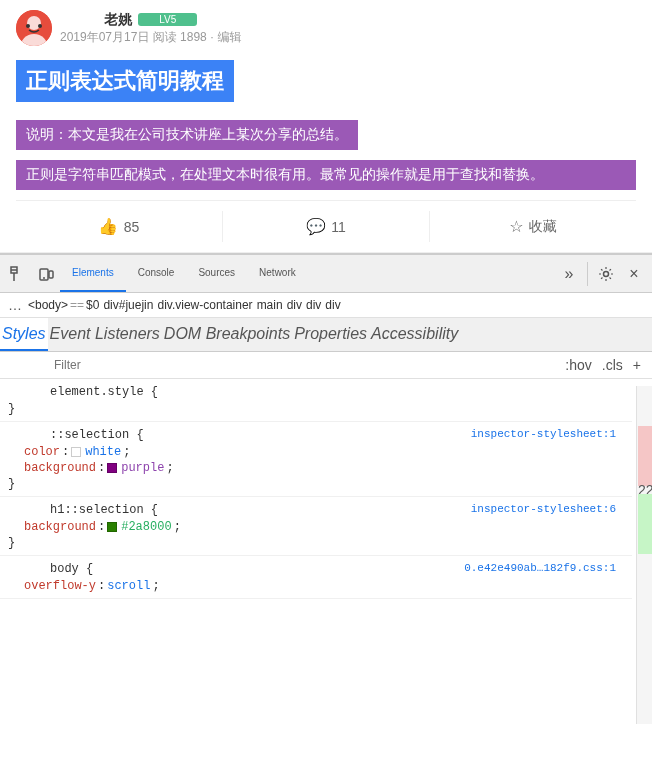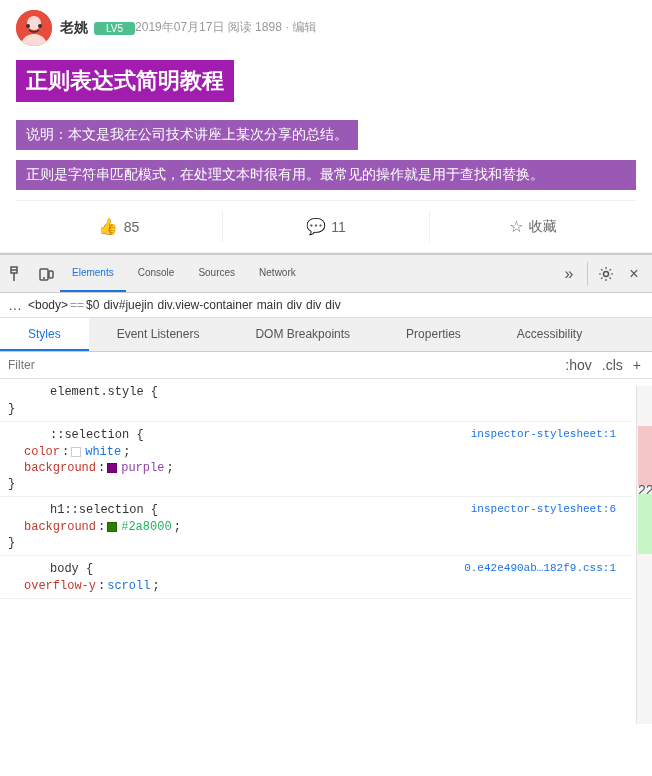--- a/index.html
+++ b/index.html
@@ -25,50 +25,51 @@
       border-radius: 50%;
       background: #e74c3c;
       display: flex;
       align-items: center;
       justify-content: center;
       overflow: hidden;
     }
 
     .author-info {
       display: flex;
-      flex-direction: row;
+      flex-direction: column;
+      align-items: center;
     }
 
     .author-name-row {
       display: flex;
       align-items: center;
       gap: 6px;
     }
 
     .author-name {
       font-size: 14px;
       font-weight: bold;
       color: #333;
     }
 
     .level-badge {
       background: #4fc08d;
       color: white;
       font-size: 10px;
-      padding: 1px 12px;
+      padding: 1px 21px;
       border-radius: 3px;
     }
 
     .author-meta {
       font-size: 12px;
       color: #999;
     }
 
     .article-title {
-      background: #a21caf;
+      background: #3b82f6;
       color: white;
       font-size: 22px;
       font-weight: bold;
       padding: 6px 10px;
       display: inline-block;
       margin: 10px 0;
     }
 
     .article-note {
       background: #9b59b6;
@@ -223,30 +224,31 @@
     .sub-tabs {
       display: flex;
       align-items: center;
       background: #f0f0f0;
       border-bottom: 1px solid #ccc;
       height: 34px;
       overflow-x: auto;
     }
 
     .sub-tab {
-      padding: 0 28px;
+      padding: 0 2px;
       height: 100%;
       display: flex;
       align-items: center;
-      font-size: 12px;
+      font-size: 16px;
       color: #555;
       cursor: pointer;
       border-bottom: 2px solid transparent;
       white-space: nowrap;
       flex-shrink: 0;
+      font-style: italic;
     }
 
     .sub-tab.active {
       color: #1a73e8;
       border-bottom: 2px solid #1a73e8;
       background: #fff;
     }
 
     
     .styles-panel {
@@ -266,20 +268,21 @@
       background: #fff;
     }
 
     .filter-input {
       flex: 1;
       border: none;
       outline: none;
       font-size: 12px;
       color: #333;
       font-family: inherit;
+      margin-left: 46px;
     }
 
     .filter-buttons {
       display: flex;
       gap: 4px;
       align-items: center;
     }
 
     .filter-btn {
       font-size: 14px;

